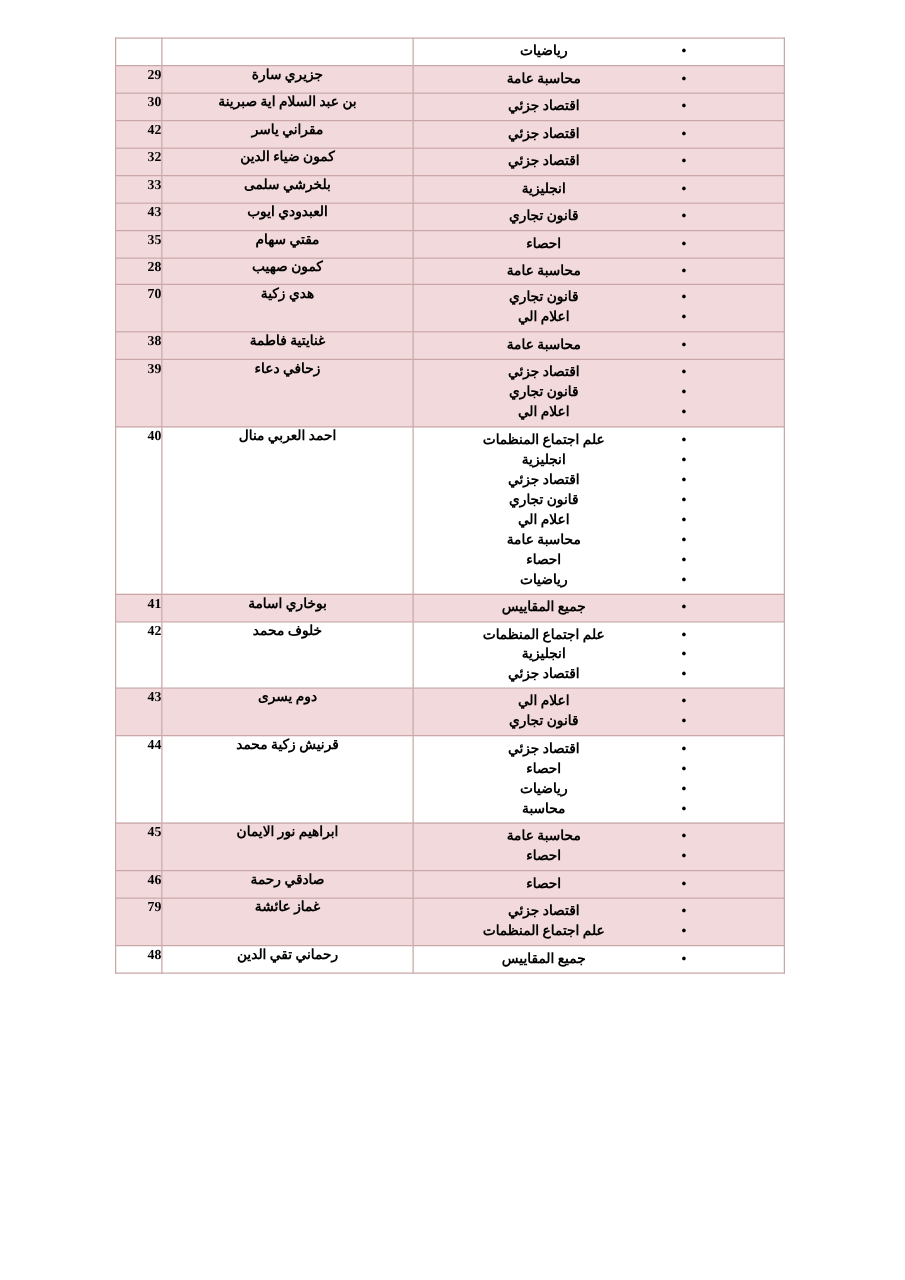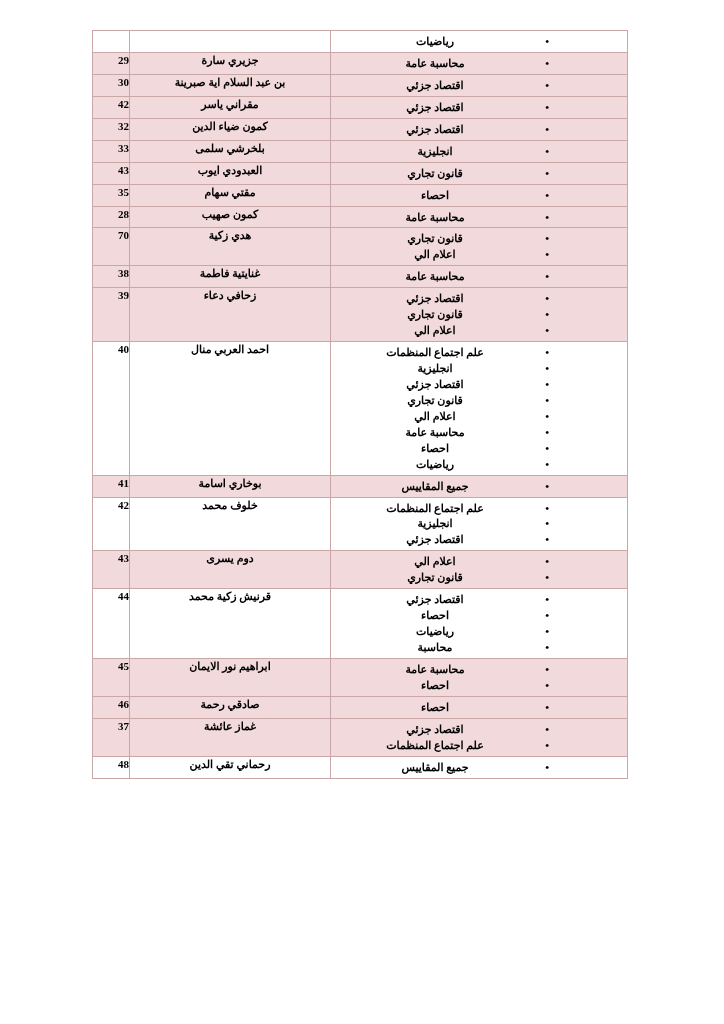--- a/index.html
+++ b/index.html
@@ -475,21 +475,21 @@
               <li>
                 <span class="bullet">•</span>
                 <span class="txt">علم اجتماع المنظمات</span>
               </li>
             </ul>
           </td>
           <td class="col-name">
             <span class="name-inner">غماز عائشة</span>
           </td>
           <td class="col-num">
-            <span class="num-inner">37</span>
+            <span class="num-inner">79</span>
           </td>
         </tr>
         <tr class="white">
           <td class="col-mod">
             <ul class="mods">
               <li>
                 <span class="bullet">•</span>
                 <span class="txt">جميع المقاييس</span>
               </li>
             </ul>

